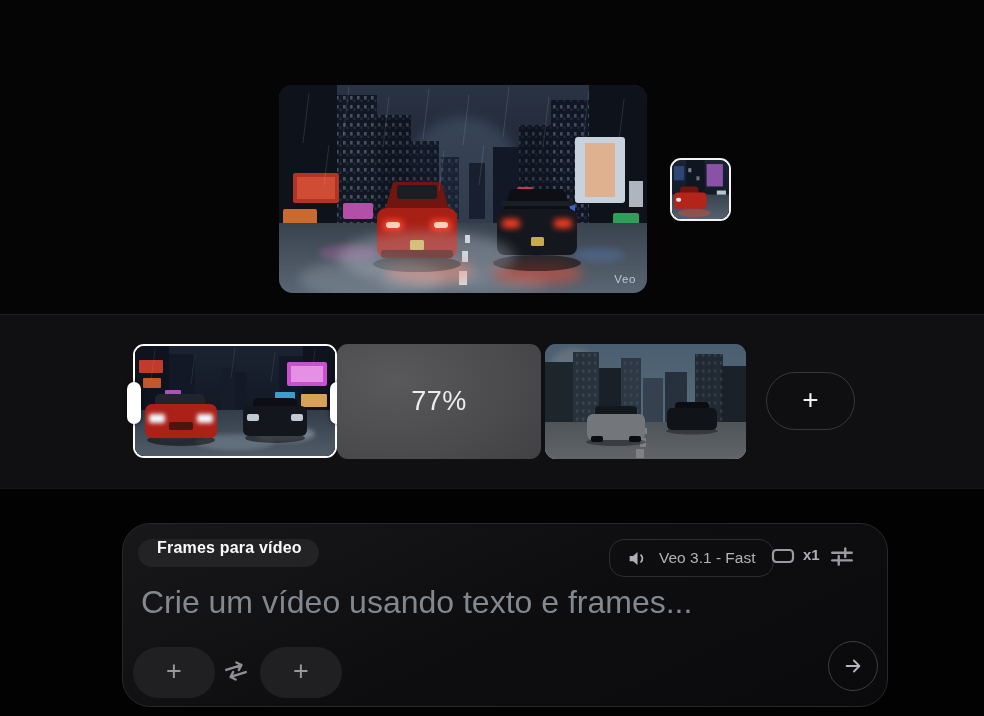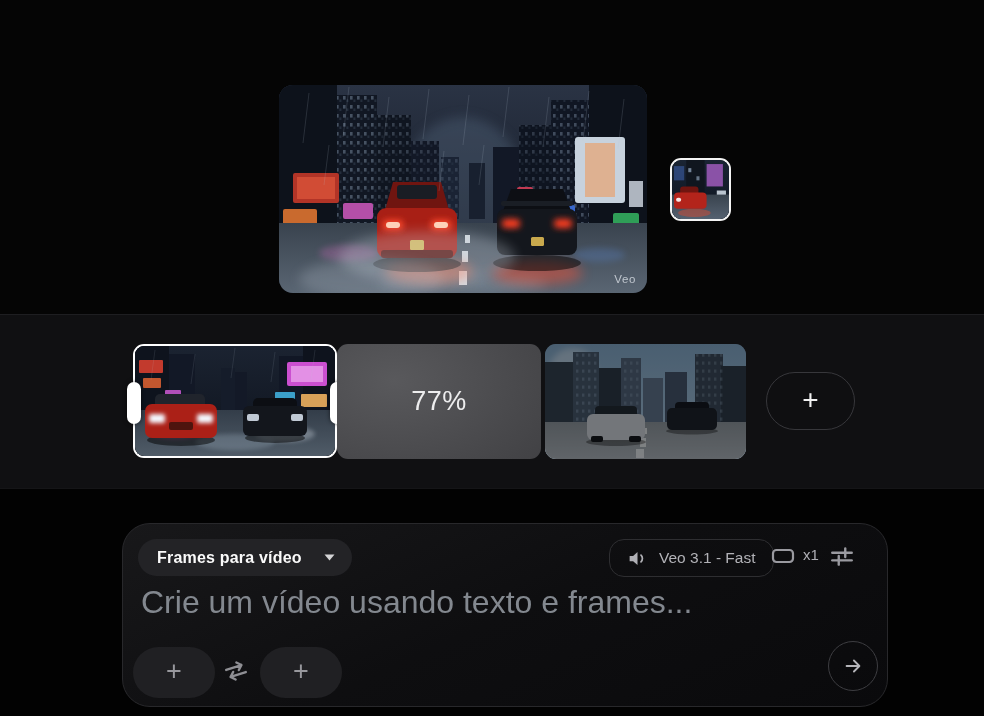--- a/index.html
+++ b/index.html
@@ -29,28 +29,28 @@
   .trim-handle.left { left:127px; }
   .trim-handle.right { left:330px; }
   .add-clip-button { position:absolute; left:766px; top:57px; width:89px; height:58px; border-radius:29px; border:1px solid #37373b; background:#0f0f11; display:flex; align-items:center; justify-content:center; cursor:pointer; }
   .add-clip-button .plus { font-size:28px; font-weight:300; color:#f2f2f2; line-height:1; margin-top:-2px; }
 
   
   .composer-section { position:absolute; top:489px; left:0; width:984px; height:227px; background:#020202; }
   .composer-card { position:absolute; left:122px; top:34px; width:766px; height:184px; border-radius:28px; border:1px solid #28282b;
     background: linear-gradient(155deg, #18181a 0%, #0e0e10 50%, #0a0a0c 100%); }
 
-  .mode-selector { position:absolute; left:15px; top:15px; height:37px; padding:0 17px 0 19px; border-radius:21px; background:#232326; display:flex; align-items:center; gap:22px; cursor:pointer; }
+  .mode-selector { position:absolute; left:15px; top:15px; height:28px; padding:0 17px 0 19px; border-radius:21px; background:#232326; display:flex; align-items:center; gap:22px; cursor:pointer;flex-direction:column; }
   .mode-selector-label { font-size:16px; font-weight:700; color:#fafafa; letter-spacing:.2px; }
 
   .model-selector { position:absolute; left:486px; top:15px; height:38px; padding:12px 17px; border:1px solid #2e2e31; border-radius:15px; display:flex; align-items:center; gap:11px; cursor:pointer; }
   .model-selector-label { font-size:15.5px; font-weight:500; color:#b2b2b7; }
 
   .aspect-ratio-icon { position:absolute; left:648px; top:23px; }
-  .output-count { position:absolute; left:680px; top:22px; font-size:15px; font-weight:400; color:#aeaeb4; }
+  .output-count { position:absolute; left:680px; top:22px; font-size:15px; font-weight:700; color:#aeaeb4; }
   .tune-icon { position:absolute; left:706px; top:19px; cursor:pointer; }
 
   .prompt-input { position:absolute; left:18px; top:60px; width:630px; height:36px; background:transparent; border:none; outline:none;
     font-family:"Liberation Sans", sans-serif; font-size:32px; color:#e4e4e6; }
   .prompt-input::placeholder { color:#83888f; opacity:1; }
 
   .frame-pill { position:absolute; top:123px; width:82px; height:51px; border-radius:26px; background:#202023; display:flex; align-items:center; justify-content:center; cursor:pointer; }
   .frame-pill.first { left:10px; }
   .frame-pill.last { left:137px; }
   .frame-pill .plus { font-size:27px; font-weight:300; color:#98989d; line-height:1; margin-top:-2px; }

